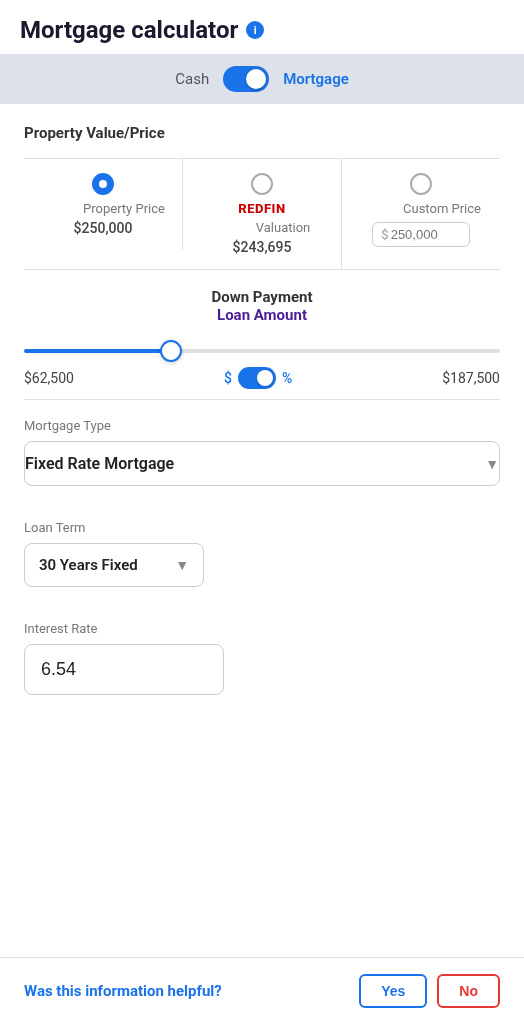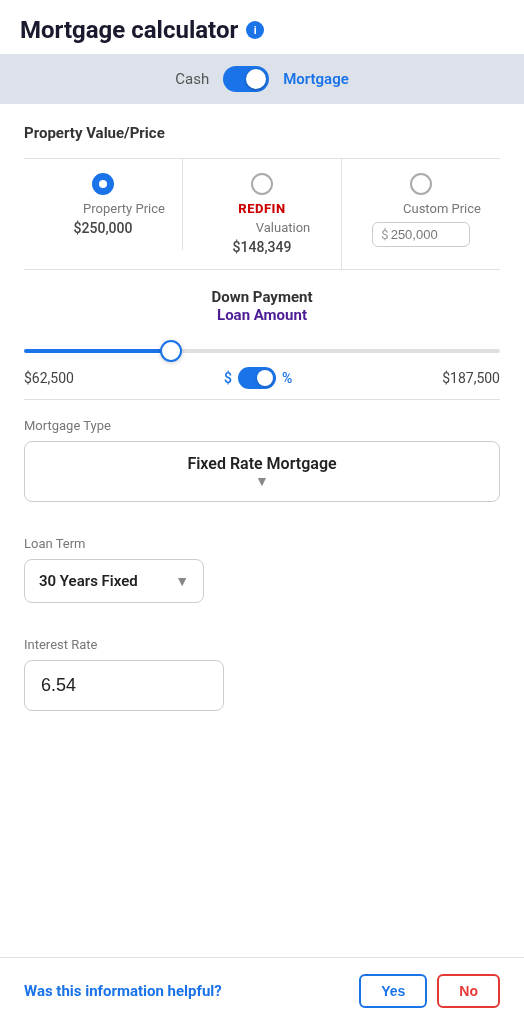--- a/index.html
+++ b/index.html
@@ -278,31 +278,30 @@
     }
     .field-label {
       font-size: 13px;
       color: #777;
       margin-bottom: 8px;
     }
     .select-box {
       width: 100%;
       border: 1px solid #ccc;
       border-radius: 8px;
-      padding: 12px 24px;
+      padding: 12px 0;
       font-size: 16px;
       color: #222;
       font-weight: 600;
       display: flex;
       align-items: center;
       justify-content: space-between;
       cursor: pointer;
       background: #fff;
       margin-bottom: 16px;
-      flex-direction: column;
     }
     .select-arrow {
       color: #888;
       font-size: 14px;
     }
     .select-box-small {
       width: 180px;
       border: 1px solid #ccc;
       border-radius: 8px;
       padding: 12px 14px;
@@ -395,21 +394,21 @@
       <div class="property-option">
         <div class="radio-circle filled"></div>
         <div class="option-label">Property Price</div>
         <div class="option-value">$250,000</div>
       </div>
 
       <div class="property-option">
         <div class="radio-circle empty"></div>
         <div class="redfin-label">Redfin</div>
         <div class="option-label">Valuation</div>
-        <div class="option-value">$148,349</div>
+        <div class="option-value">$243,695</div>
       </div>
 
       <div class="property-option">
         <div class="radio-circle empty"></div>
         <div class="option-label">Custom Price</div>
         <div class="custom-input-wrap">
           <span class="dollar-sign">$</span>
           <input class="custom-input" type="text" placeholder="250,000" style="">
         </div>
       </div>

